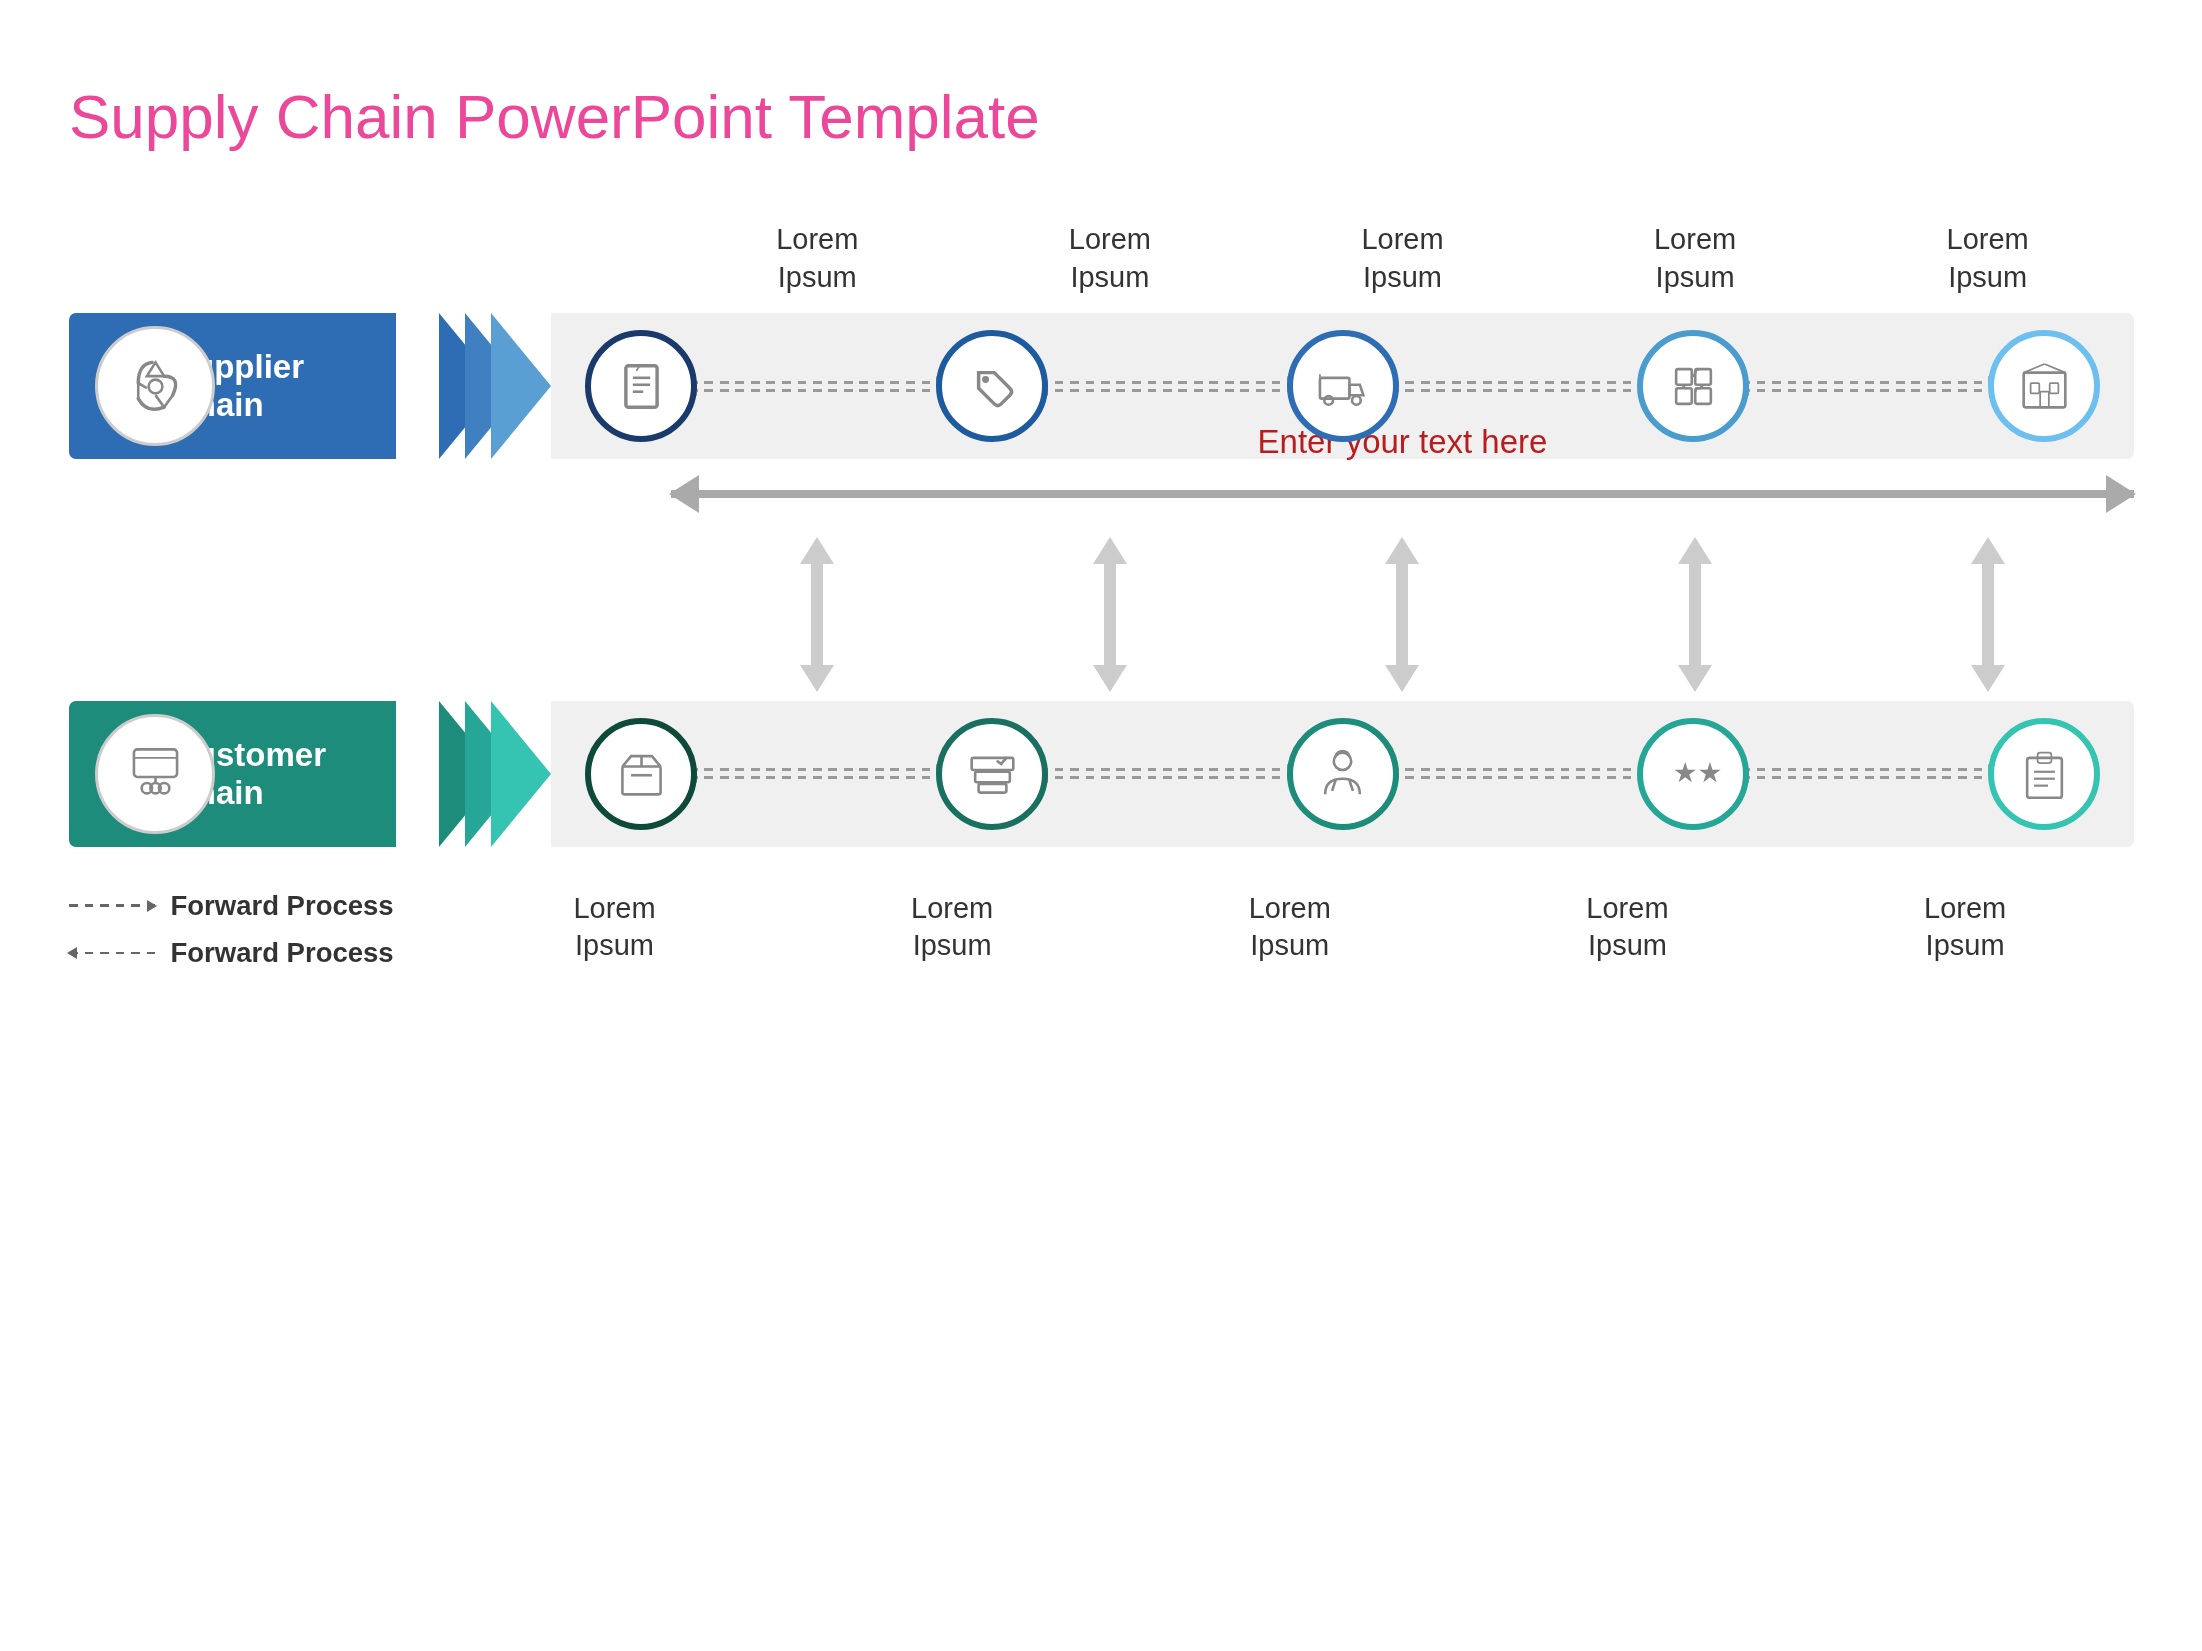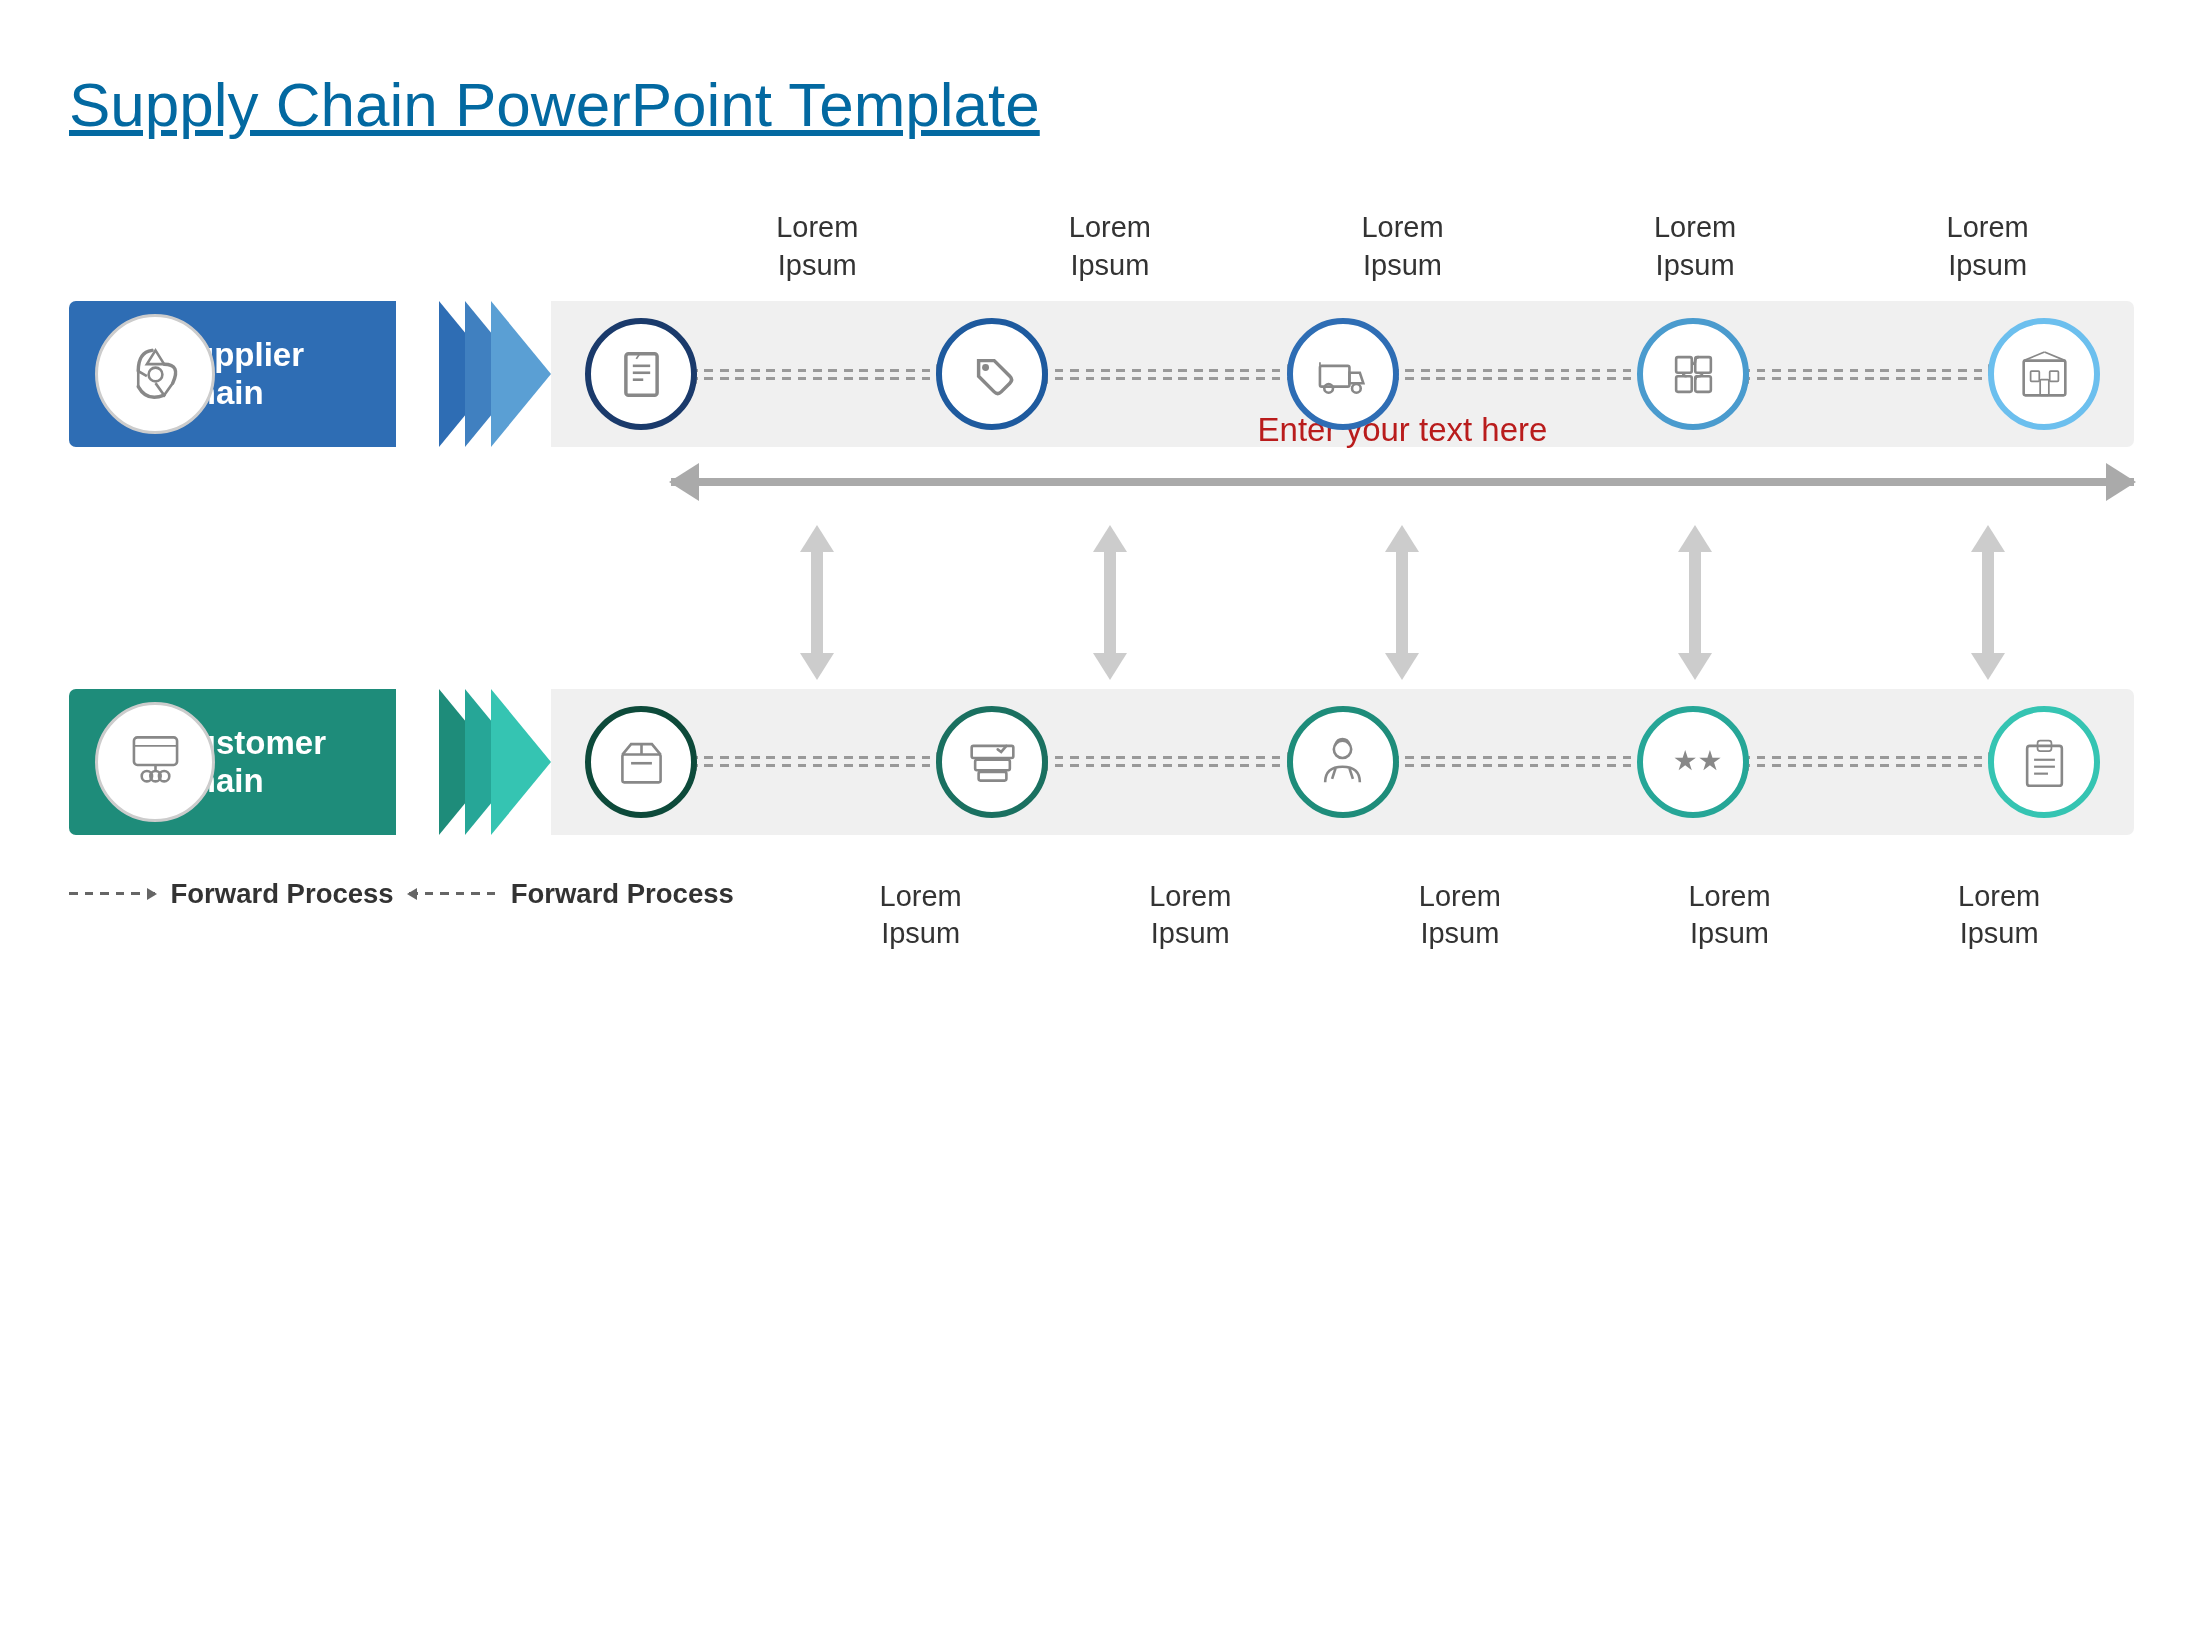--- a/index.html
+++ b/index.html
@@ -8,24 +8,23 @@
       background: #ffffff;
       width: 2203px;
       height: 1652px;
       overflow: hidden;
       padding: 52px 69px;
     }
 
     .page-title {
       font-size: 62px;
       font-weight: 400;
-      color: #0369a1;
+      color: #ec4899;
       margin-bottom: 69px;
-      margin-top: 17px;
-      text-decoration: underline;
+      margin-top: 29px;
     }
 
     
     .chain-section {
       display: flex;
       align-items: center;
       margin-bottom: 0;
     }
 
     
@@ -343,20 +342,21 @@
     
     .legend-section {
       display: flex;
       align-items: flex-start;
       margin-top: 43px;
       gap: 52px;
     }
 
     .legend-items {
       display: flex;
+      flex-direction: column;
       gap: 15.5px;
       min-width: 310px;
     }
 
     .legend-item {
       display: flex;
       align-items: center;
       gap: 15.5px;
     }
 

